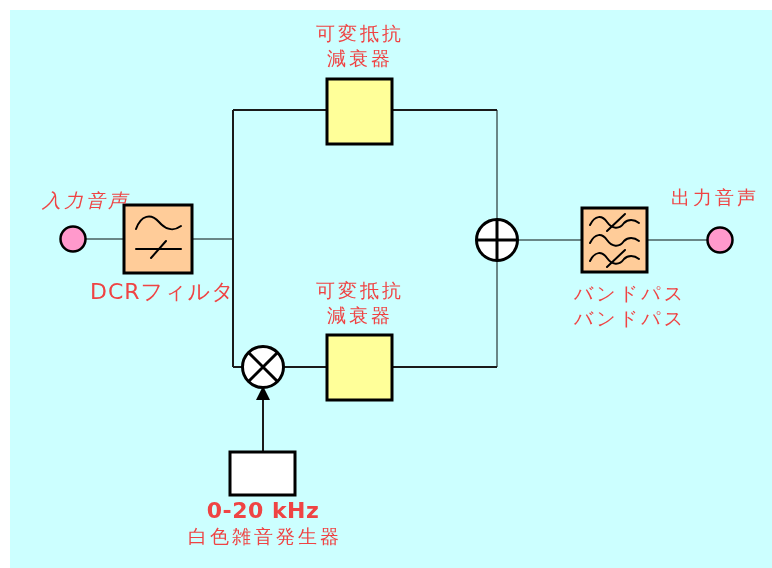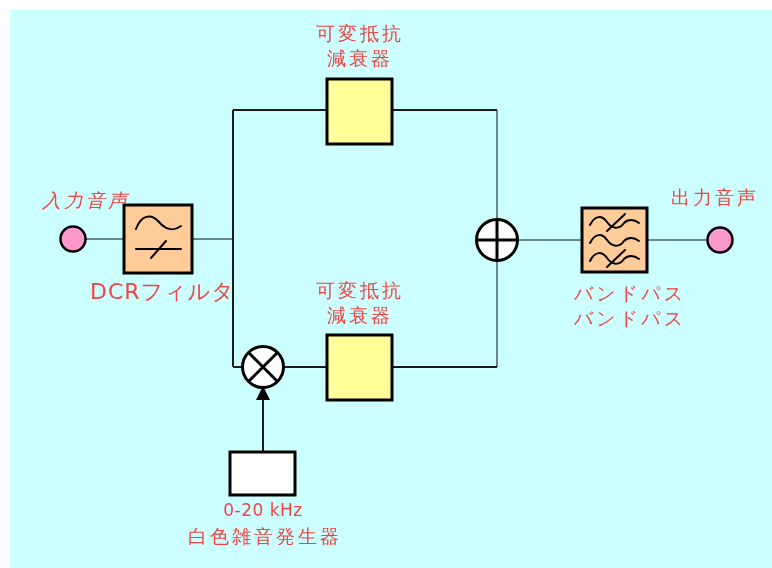--- a/index.html
+++ b/index.html
@@ -24,21 +24,21 @@
   .label {
     position: absolute;
     color: #ef4444;
     font-size: 19px;
     line-height: 25px;
     letter-spacing: 3px;
     text-align: center;
     white-space: nowrap;
   }
   .label-dcr { font-size: 22px; letter-spacing: 1px; }
-  .label-freq { font-size: 17px; letter-spacing: 0.5px; }
+  .label-freq { font-size: 22px; letter-spacing: 0.5px; font-weight: bold; }
 </style>
 </head>
 <body>
 
 <div id="stage">
 
   <div id="canvas-bg" style="background: rgb(204, 255, 255);"></div>
 
   <svg id="diagram-svg" viewBox="0 0 772 568" xmlns="http://www.w3.org/2000/svg">
 

